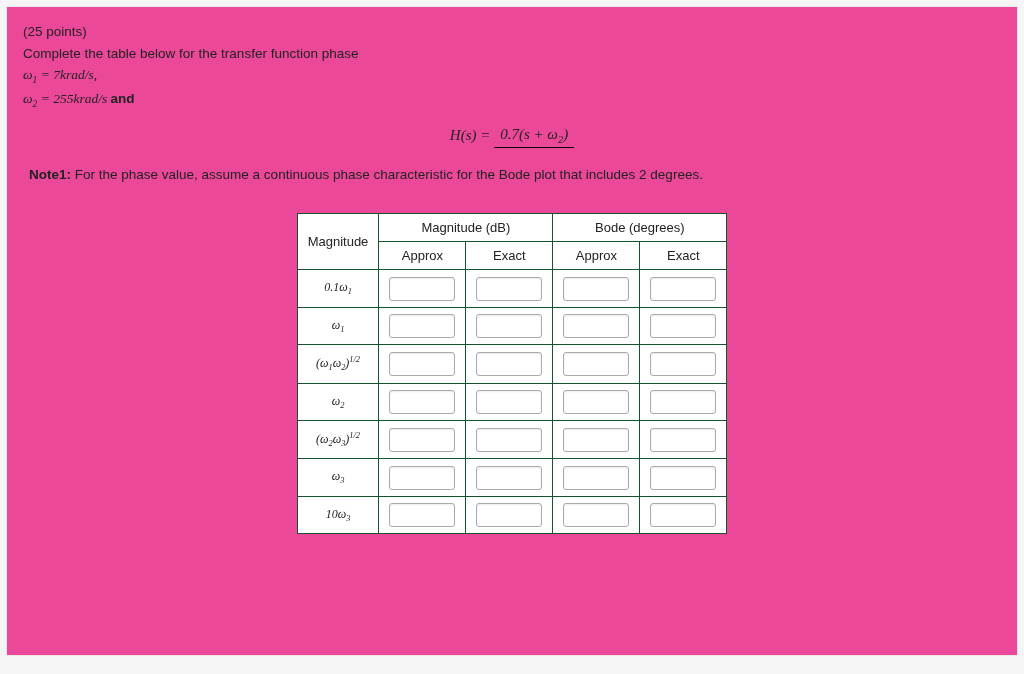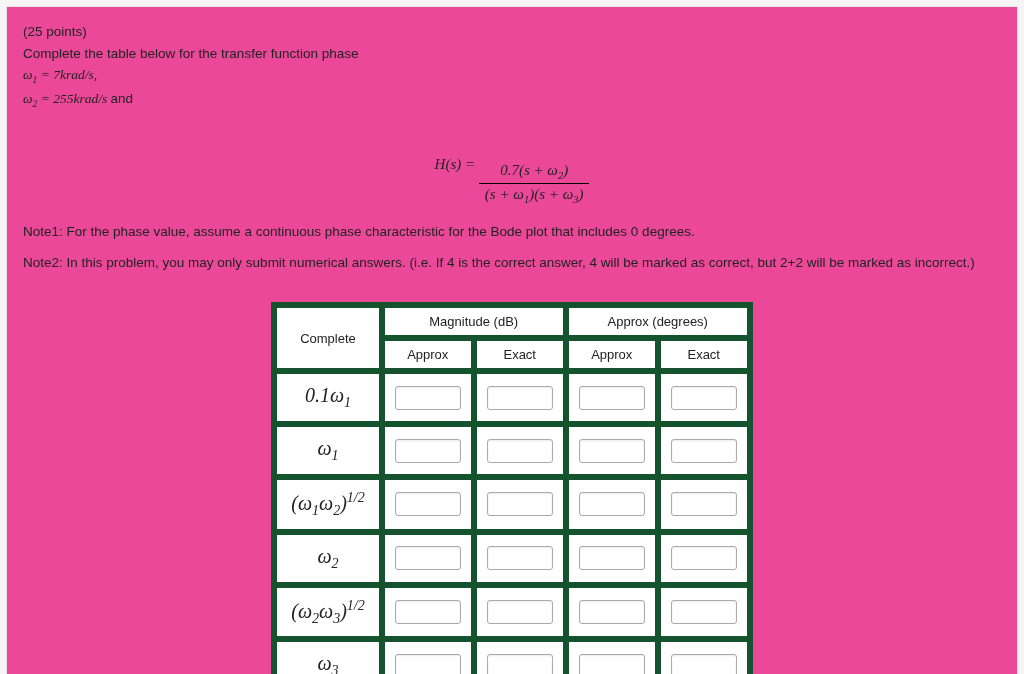--- a/index.html
+++ b/index.html
@@ -24,54 +24,53 @@
     text-align: center;
     font-family: 'Times New Roman', Times, serif;
     font-style: italic;
     font-size: 15px;
     margin: 14px 0 16px 0;
   }
   .frac {
     display: inline-block;
     vertical-align: middle;
     text-align: center;
-    margin-top: 36px;
   }
   .frac .num {
     display: block;
     border-bottom: 1px solid #000;
     padding: 0 6px 2px 6px;
   }
   .frac .den {
     display: block;
     padding: 2px 6px 0 6px;
   }
   .note { margin-top: 10px; }
-  .note b { font-weight: normal; }
+  .note b { font-weight: bold; margin-left: 6px; }
   .tbl-wrap {
     margin-top: 28px;
     display: flex;
     justify-content: center;
   }
   table.data {
     border-collapse: collapse;
     background: #fff;
   }
   table.data th, table.data td {
-    border: 6px solid #14532d;
+    border: 1px solid #14532d;
     padding: 6px 10px;
     text-align: center;
     font-weight: normal;
     font-size: 13px;
     vertical-align: middle;
   }
   table.data td.freq {
     font-family: 'Times New Roman', Times, serif;
     font-style: italic;
-    font-size: 20px;
+    font-size: 12px;
     padding: 10px 14px;
   }
   .answer-input {
     width: 66px;
     height: 24px;
     border: 1px solid #aaa;
     border-radius: 3px;
     background: #fff;
     box-shadow: inset 0 1px 2px rgba(0,0,0,0.08);
   }
@@ -83,46 +82,42 @@
 <body>
 
 <div class="page">
 
   <div class="line">(25 points)</div>
   <div class="line">Complete the table below for the transfer function phase</div>
   <div class="line omega">
     <span style="font-style:italic;">ω</span><sub>1</sub> = 7<span style="font-style:italic;">krad</span>/<span style="font-style:italic;">s</span>,
   </div>
   <div class="line omega">
-    <span style="font-style:italic;">ω</span><sub>2</sub> = 255<span style="font-style:italic;">krad</span>/<span style="font-style:italic;">s</span> <span style="font-family:Arial;font-style:normal;">and</span>
+    <span style="font-style:italic;">ω</span><sub>2</sub> = 255<span style="font-style:italic;">krad</span>/<span style="font-style:italic;">s</span> <span style="font-family:Arial;font-style:normal;font-weight:bold;">and</span>
   </div>
 
   <div class="formula">
     <span><i>H</i>(<i>s</i>) = </span>
     <span class="frac">
       <span class="num">0.7(<i>s</i> + <i>ω</i><sub>2</sub>)</span>
-      <span class="den">(<i>s</i> + <i>ω</i><sub>1</sub>)(<i>s</i> + <i>ω</i><sub>3</sub>)</span>
     </span>
   </div>
 
   <div class="line note">
-    <b>Note1:</b><span> For the phase value, assume a continuous phase characteristic for the Bode plot that includes 0 degrees.</span>
+    <b>Note1:</b><span> For the phase value, assume a continuous phase characteristic for the Bode plot that includes 2 degrees.</span>
   </div>
 
-  <div class="line note">
-    <b>Note2:</b><span> In this problem, you may only submit numerical answers. (i.e. If 4 is the correct answer, 4 will be marked as correct, but 2+2 will be marked as incorrect.)</span>
-  </div>
 
   <div class="tbl-wrap">
     <table class="data">
       <thead>
         <tr>
-          <th rowspan="2">Complete</th>
+          <th rowspan="2">Magnitude</th>
           <th colspan="2">Magnitude (dB)</th>
-          <th colspan="2">Approx (degrees)</th>
+          <th colspan="2">Bode (degrees)</th>
         </tr>
         <tr>
           <th>Approx</th>
           <th>Exact</th>
           <th>Approx</th>
           <th>Exact</th>
         </tr>
       </thead>
       <tbody>
         <tr>

